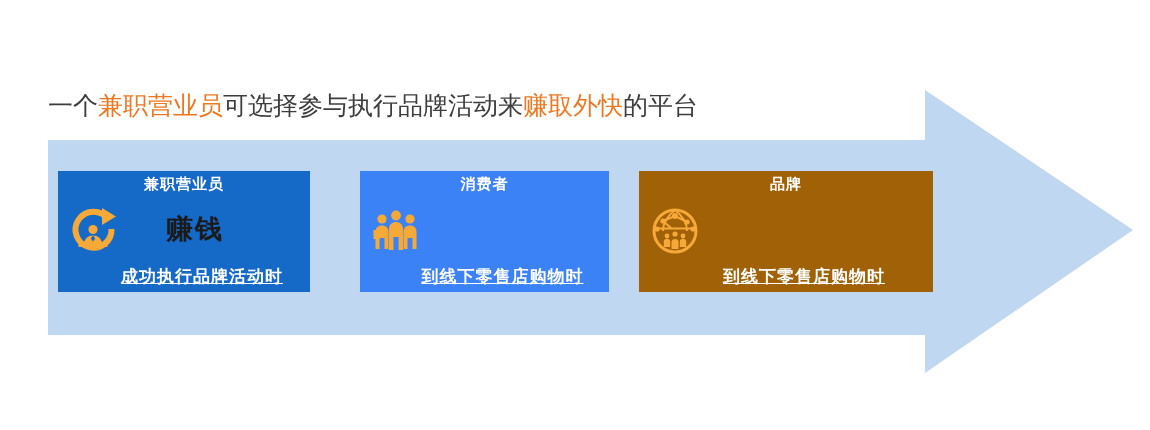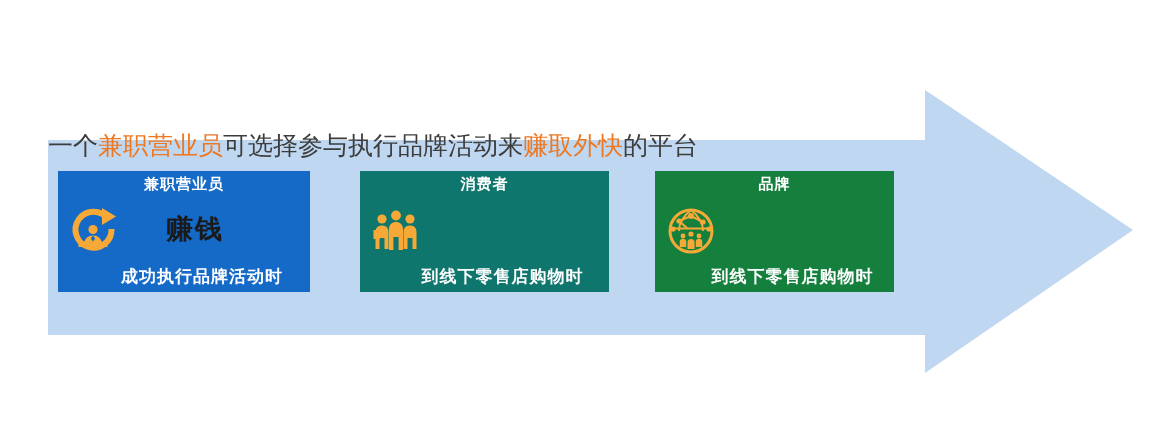--- a/index.html
+++ b/index.html
@@ -18,21 +18,20 @@
   
   #title {
     position: absolute;
     left: 48px;
     top: 88px;
     font-size: 25px;
     line-height: 34px;
     color: #3d3d3d;
     white-space: nowrap;
     letter-spacing: 0px;
-    margin-top: 40px;
   }
   #title .hl {
     color: #ee7822;
   }
 
   
   #arrow {
     position: absolute;
     left: 48px;
     top: 90px;
@@ -49,22 +48,22 @@
     width: 855px;
     height: 121px;
   }
   .card {
     position: absolute;
     top: 0;
     height: 121px;
     box-sizing: border-box;
   }
   .card-1 { left: 0px;   width: 252px; background: #1569c7; }
-  .card-2 { left: 302px; width: 249px; background: #0f766e; }
-  .card-3 { left: 597px; width: 239px; background: #15803d; }
+  .card-2 { left: 302px; width: 249px; background: #3b82f6; }
+  .card-3 { left: 581px; width: 294px; background: #a16207; }
 
   .card-head {
     position: absolute;
     top: 4px;
     left: 0;
     width: 100%;
     text-align: center;
     font-size: 15px;
     font-weight: bold;
     color: #ffffff;
@@ -88,20 +87,21 @@
     bottom: 4px;
     left: 0;
     width: 100%;
     text-align: center;
     font-size: 17px;
     font-weight: bold;
     color: #ffffff;
     letter-spacing: 1px;
     padding-left: 36px;
     box-sizing: border-box;
+    text-decoration: underline;
   }
   .card-icon {
     position: absolute;
     left: 8px;
     top: 32px;
     width: 56px;
     height: 56px;
   }
   .card-icon svg { display: block; width: 100%; height: 100%; }
 </style>

